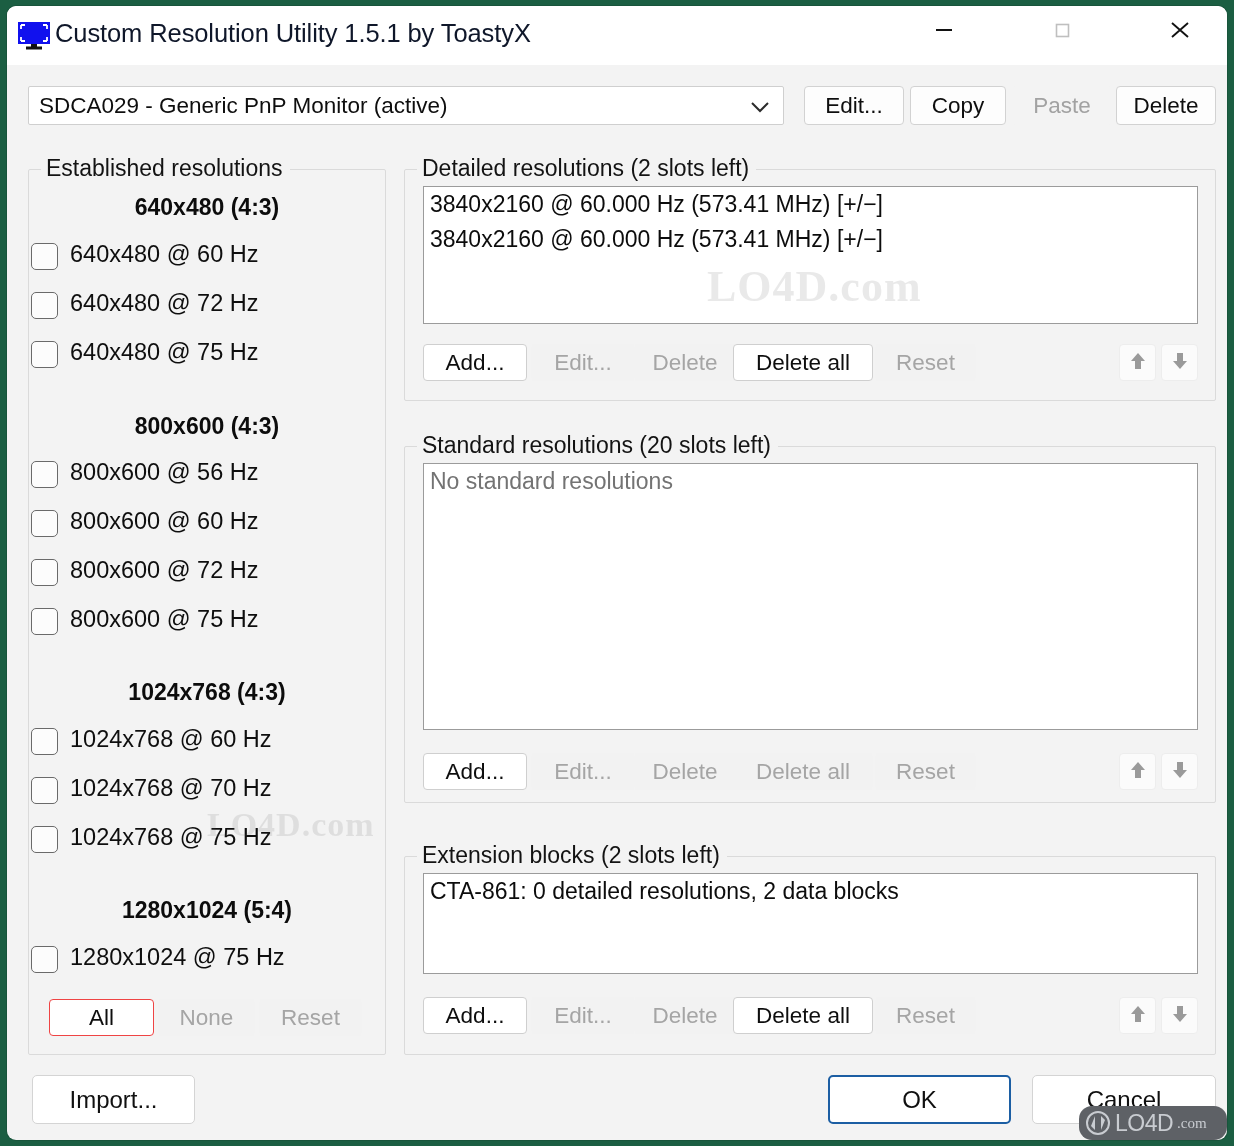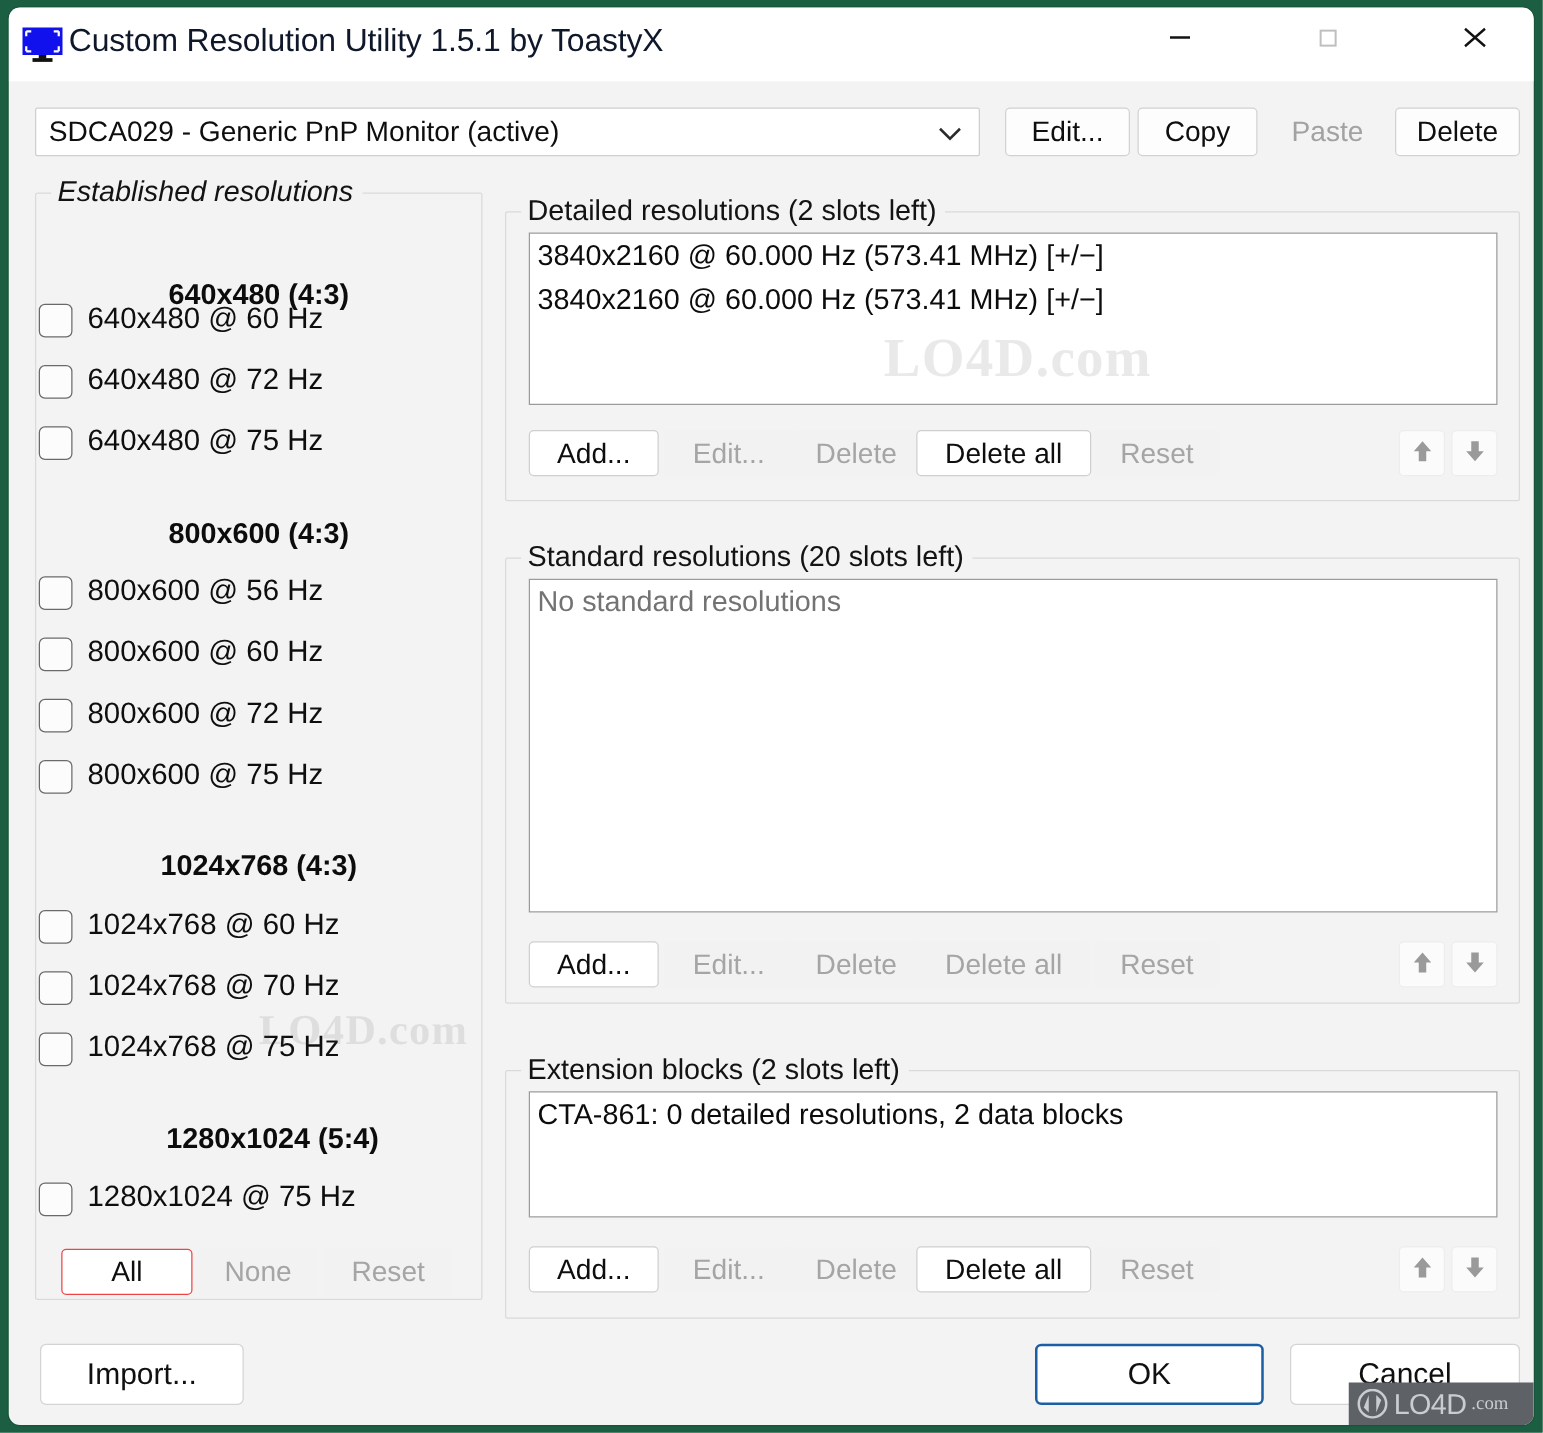--- a/index.html
+++ b/index.html
@@ -118,21 +118,21 @@
     position: absolute;
     top: -15px;
     left: 12px;
     background: #f3f3f3;
     padding: 0 7px 0 5px;
     font-size: 23px;
     color: #131313;
     white-space: nowrap;
   }
 
-  #established-group { left: 21px; top: 148px; width: 358px; height: 886px; font-style: italic; }
+  #established-group { left: 21px; top: 163px; width: 358px; height: 886px; }
   #detailed-group    { left: 397px; top: 163px; width: 812px; height: 232px; }
   #standard-group    { left: 397px; top: 440px; width: 812px; height: 357px; }
   #extension-group   { left: 397px; top: 850px; width: 812px; height: 199px; }
 
   
   .res-heading {
     position: absolute;
     width: 100%;
     text-align: center;
     font-size: 23px;
@@ -279,20 +279,21 @@
   #watermark-corner {
     position: absolute;
     right: 0; bottom: 0;
     width: 148px; height: 34px;
     background: #5e6166;
     display: flex;
     align-items: center;
     gap: 4px;
     padding-left: 6px;
     box-sizing: border-box;
+    border-radius: 13px;
   }
   #watermark-corner-text {
     font-size: 23px;
     color: #c9ccd1;
     letter-spacing: -0.5px;
   }
   #watermark-corner-suffix { font-size: 15px; font-family: Liberation Serif, serif; }
 </style>
 </head>
 <body>
@@ -341,21 +342,21 @@
 
   <button class="top-btn" id="edit-top-button">Edit...</button>
   <button class="top-btn" id="copy-top-button">Copy</button>
   <button class="top-btn disabled" id="paste-top-button">Paste</button>
   <button class="top-btn" id="delete-top-button">Delete</button>
 
   <div class="groupbox" id="established-group">
     <span class="group-legend">Established resolutions</span>
   </div>
 
-  <div class="res-heading" style="left:21px; top:188px; width:358px;margin-top:28px;">640x480 (4:3)</div>
+  <div class="res-heading" style="left:21px; top:188px; width:358px;">640x480 (4:3)</div>
   <div class="res-row" style="top:237px;">
     <span class="checkbox"></span>
     <span class="res-label">640x480 @ 60 Hz</span>
   </div>
   <div class="res-row" style="top:286px;">
     <span class="checkbox"></span>
     <span class="res-label">640x480 @ 72 Hz</span>
   </div>
   <div class="res-row" style="top:335px;">
     <span class="checkbox"></span>
@@ -387,21 +388,21 @@
   </div>
   <div class="res-row" style="top:771px;">
     <span class="checkbox"></span>
     <span class="res-label">1024x768 @ 70 Hz</span>
   </div>
   <div class="res-row" style="top:820px;">
     <span class="checkbox"></span>
     <span class="res-label">1024x768 @ 75 Hz</span>
   </div>
 
-  <div class="res-heading" style="left:32px; top:891px; width:358px;">1280x1024 (5:4)</div>
+  <div class="res-heading" style="left:21px; top:891px; width:358px;">1280x1024 (5:4)</div>
   <div class="res-row" style="top:940px;">
     <span class="checkbox"></span>
     <span class="res-label">1280x1024 @ 75 Hz</span>
   </div>
 
   <button class="est-btn" id="established-all-button">All</button>
   <button class="est-btn disabled" id="established-none-button">None</button>
   <button class="est-btn disabled" id="established-reset-button">Reset</button>
 
   <div class="groupbox" id="detailed-group">

